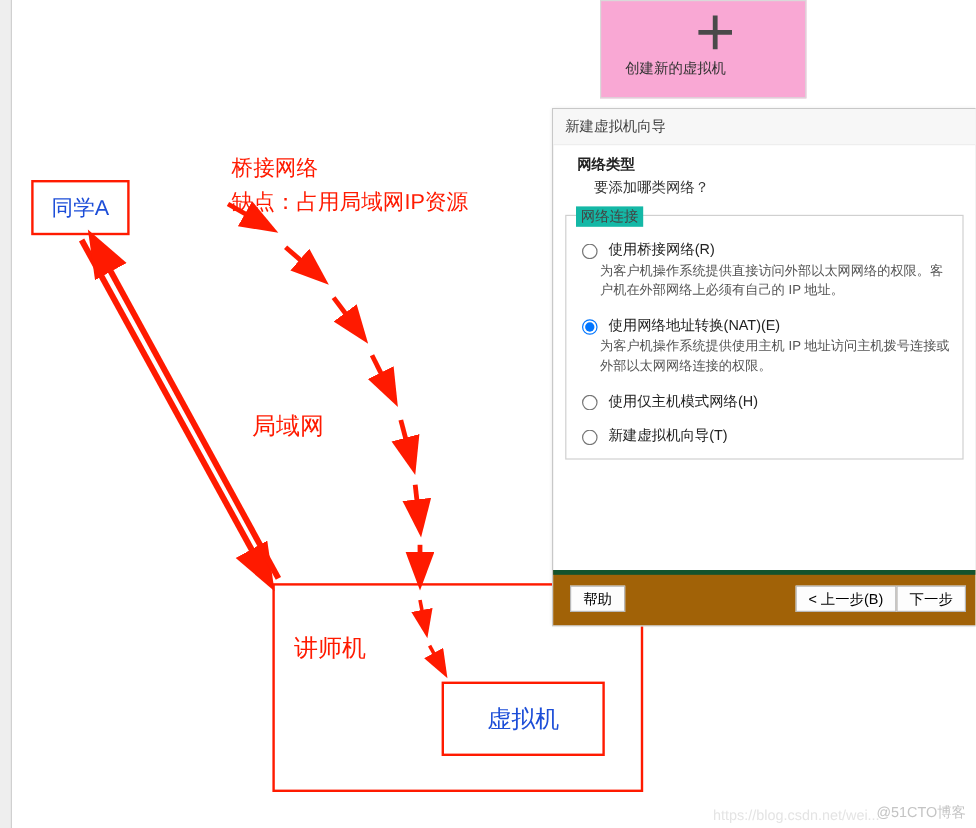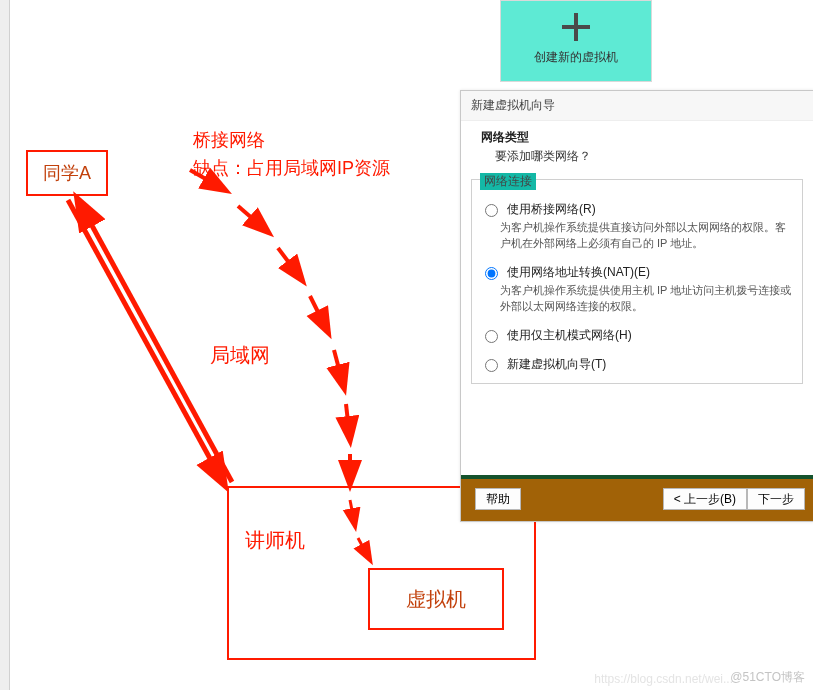--- a/index.html
+++ b/index.html
@@ -1,29 +1,29 @@
 <!DOCTYPE html>
 <html><head>
 <meta charset="utf-8">
 <style>
   html,body{margin:0;padding:0;width:813px;height:690px;font-family:"Microsoft YaHei","SimSun",sans-serif;background:#fff;overflow:hidden;}
   .stage{position:relative;width:813px;height:690px;}
   .leftpane{position:absolute;left:0;top:0;width:9px;height:690px;background:#eee;border-right:1px solid #d0d0d0;}
   
-  .redbox{position:absolute;border:2px solid #ff1a00;color:#c2410c;background:transparent;}
+  .redbox{position:absolute;border:2px solid #ff1a00;color:#1d4ed8;background:transparent;}
   .red{color:#ff1a00;margin-top:12px;}
   .student{left:26px;top:150px;width:78px;height:42px;font-size:18px;display:flex;align-items:center;justify-content:center;}
   .bridge1{position:absolute;left:193px;top:116px;font-size:18px;}
   .bridge2{position:absolute;left:193px;top:144px;font-size:18px;}
   .lan{position:absolute;left:210px;top:330px;font-size:20px;}
   .teacherbox{left:227px;top:486px;width:305px;height:170px;}
   .teacherlbl{position:absolute;left:245px;top:515px;font-size:20px;}
   .vmbox{left:368px;top:568px;width:132px;height:58px;font-size:20px;display:flex;align-items:center;justify-content:center;}
   
-  .tile{position:absolute;top:0;height:80px;width:150px;border:1px solid #d9d9d9;background:#5eead4;text-align:center;}
+  .tile{position:absolute;top:0;height:80px;width:150px;border:1px solid #d9d9d9;background:#f9a8d4;padding-left:20px;}
   .tileA{left:500px;}
   .tileB{left:660px;border-right:none;}
   .tile svg{display:block;margin:6px auto 2px;}
   .tile .lbl{font-size:12px;color:#333;}
   
   .dialog{position:absolute;left:460px;top:90px;width:352px;height:430px;border:1px solid #c8c8c8;background:#fff;box-shadow:0 0 3px rgba(0,0,0,.1);}
   .dlg-title{padding:6px 10px;font-size:12px;color:#444;border-bottom:1px solid #eee;background:#f7f7f7;}
   .dlg-h1{padding:8px 20px 0;font-size:12px;font-weight:bold;color:#222;}
   .dlg-h2{padding:2px 34px 10px;font-size:12px;color:#333;}
   .group{border:1px solid #d0d0d0;margin:4px 10px 0 10px;}

